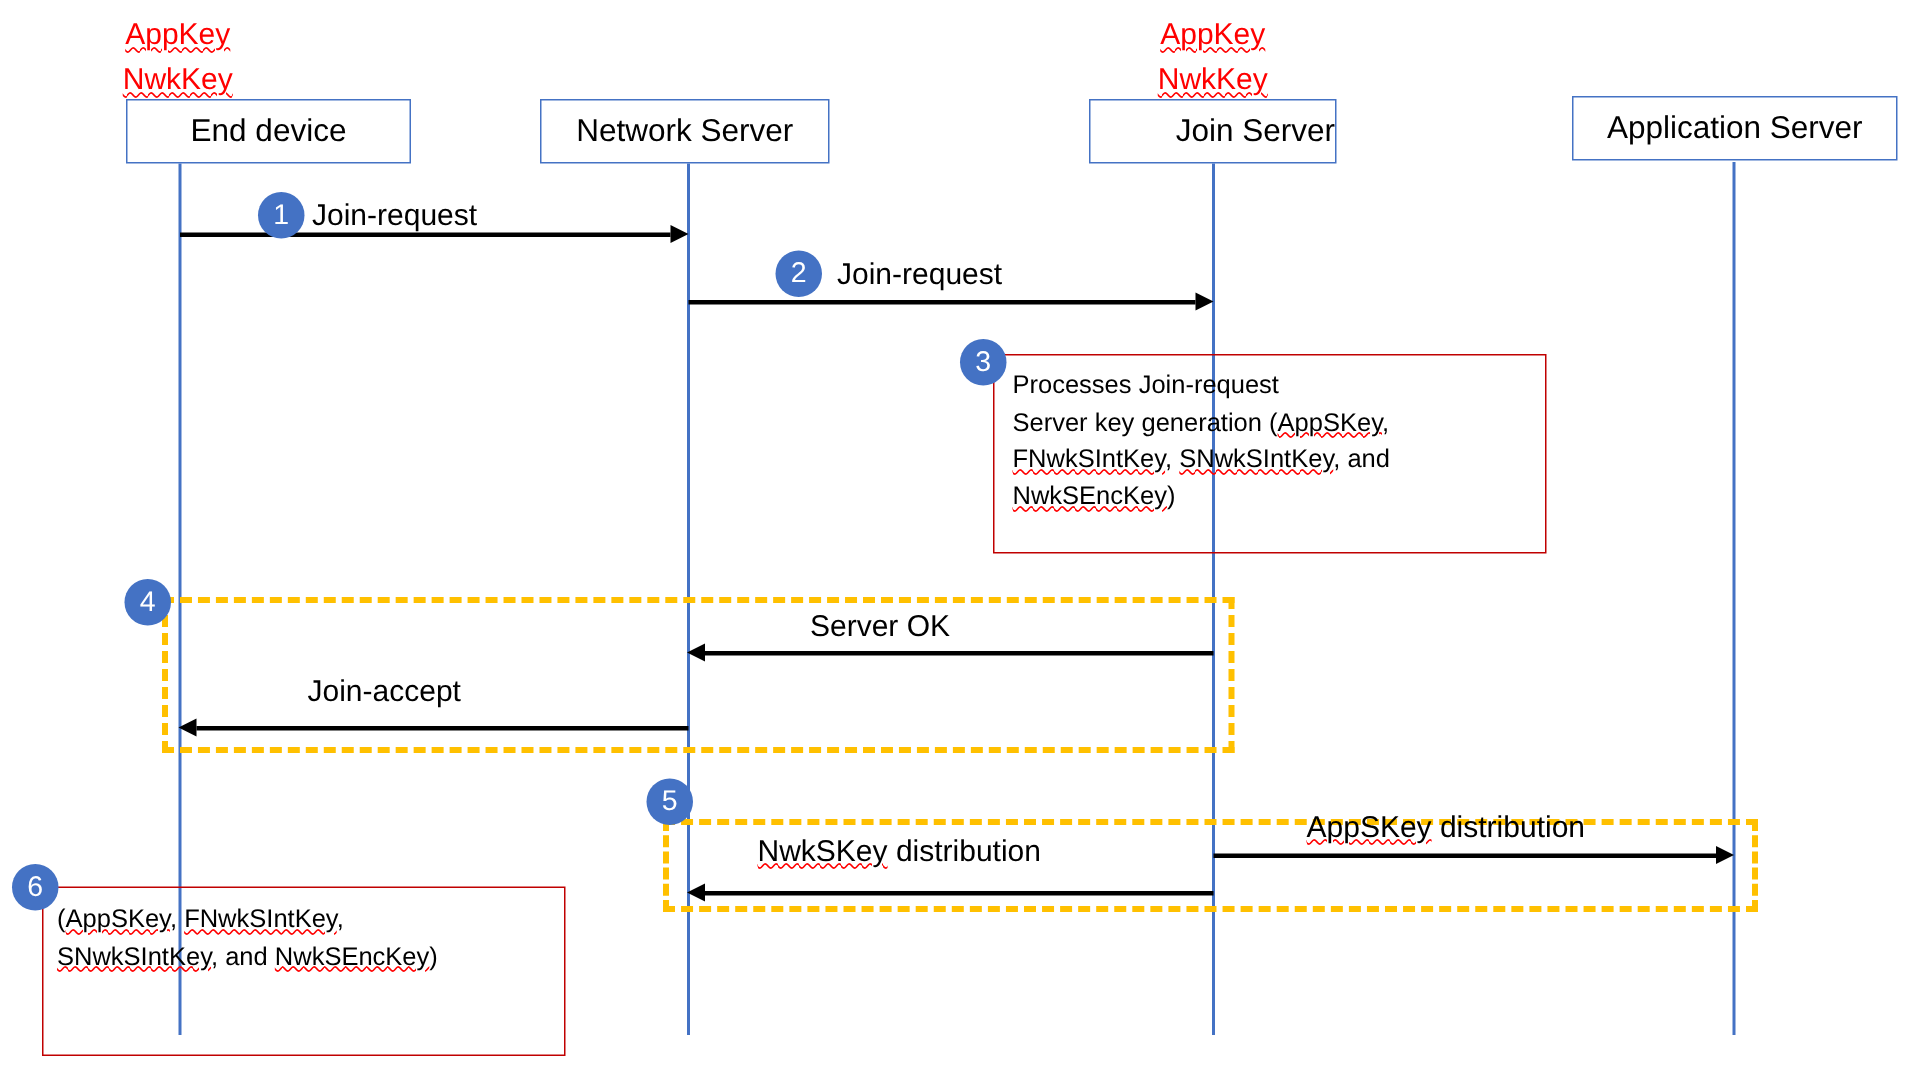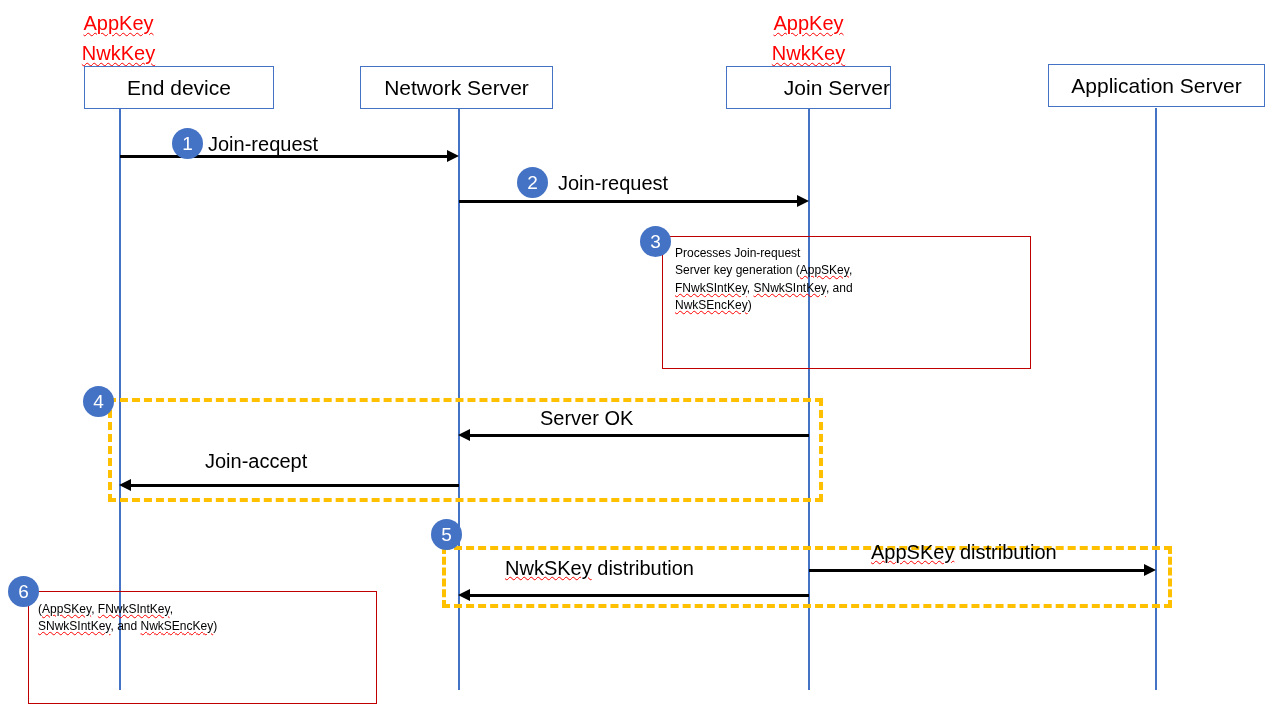--- a/index.html
+++ b/index.html
@@ -123,21 +123,21 @@
   
   .note-box {
     position: absolute;
     border: 1.5px solid #C00000;
     background: transparent;
     box-sizing: border-box;
     z-index: 8;
   }
   .note-text {
     position: absolute;
-    font-size: 12px;
+    font-size: 17px;
     color: #000000;
     line-height: 1.45;
     z-index: 9;
     white-space: nowrap;
   }
   .note-text span { display: block; }
 
   
   .dash-box {
     position: absolute;

